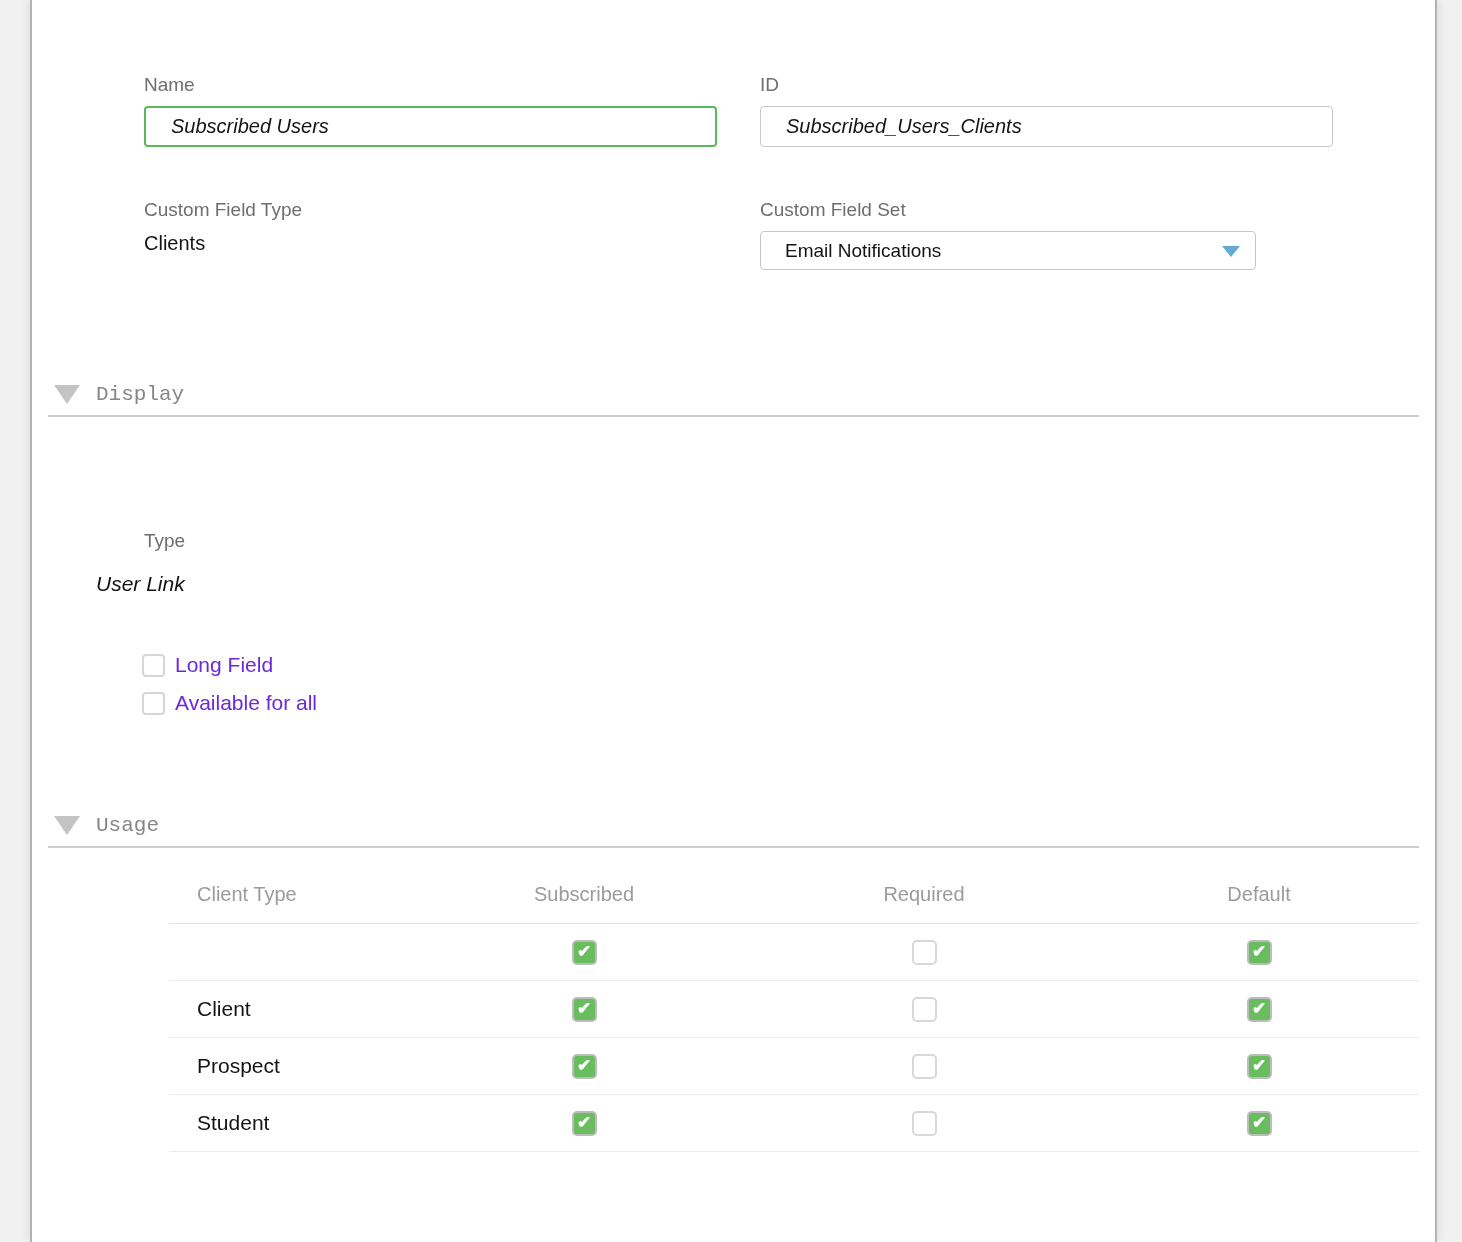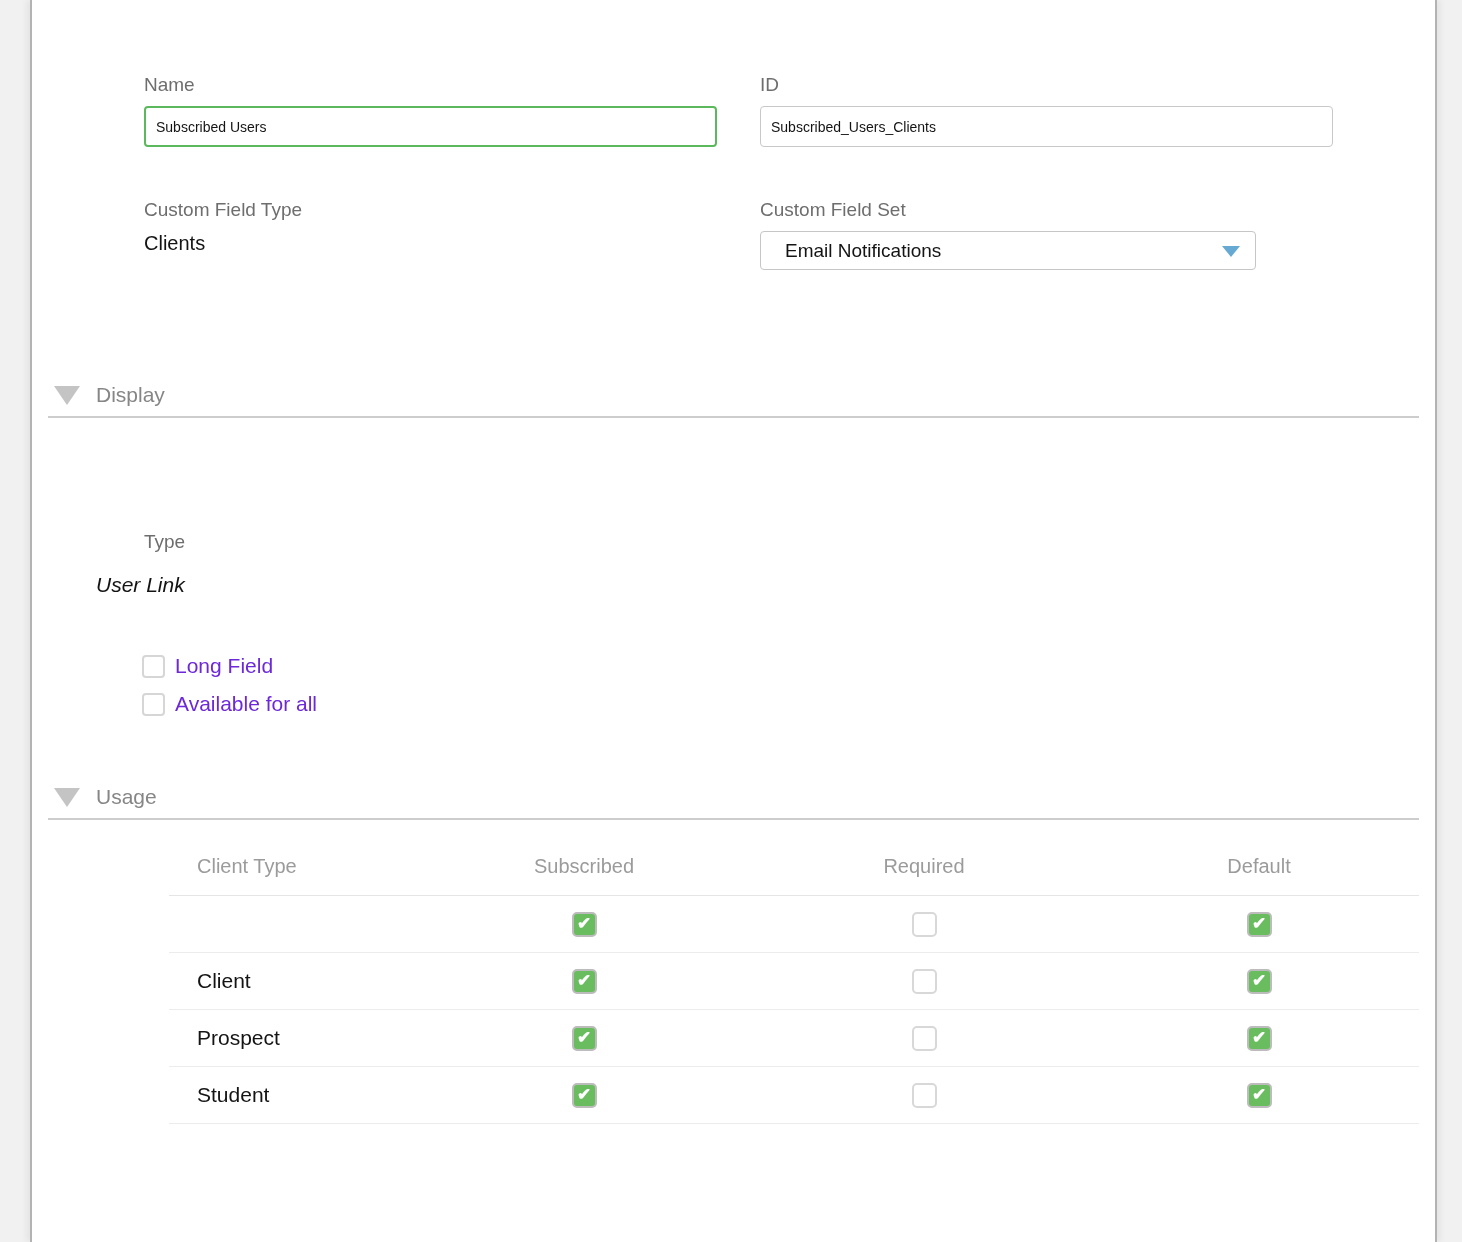--- a/index.html
+++ b/index.html
@@ -28,22 +28,22 @@
     row-gap: 52px;
   }
   .field-label {
     font-size: 19px; color: #6e6e6e; margin-bottom: 10px;
   }
   .text-input {
     display: block;
     width: 573px; height: 41px;
     border: 1px solid #c8c8c8; border-radius: 4px;
     font-family: "Liberation Sans", sans-serif;
-    font-size: 14px; color: #141414;
-    padding: 0 10px; background: #fff; outline: none;
+    font-size: 20px; color: #141414;
+    padding: 0 25px; background: #fff; outline: none; font-style: italic;
   }
   .input-green { border: 2px solid #5cb85c; }
   .static-value { font-size: 20px; color: #141414; margin-top: 11px; }
   .select-box {
     position: relative;
     width: 496px; height: 39px;
     border: 1px solid #c6c6c6; border-radius: 4px;
     background: #fff;
     font-size: 19px; color: #141414;
     display: flex; align-items: center;
@@ -58,23 +58,24 @@
     border-top: 11px solid #66a9d3;
   }
 
   
   .section-hd {
     display: flex; align-items: center;
     margin: 0 16px;
     padding: 0 0 9px 6px;
     border-bottom: 2px solid #cdcdcd;
     cursor: pointer;
+    font-family: Liberation Mono, monospace;
   }
   .section-hd.display-hd { margin-top: 113px; }
-  .section-hd.usage-hd { margin-top: 68px; }
+  .section-hd.usage-hd { margin-top: 98px; }
   .tri-down {
     width: 0; height: 0;
     border-left: 13px solid transparent;
     border-right: 13px solid transparent;
     border-top: 19px solid #c4c4c4;
     margin-right: 16px;
   }
   .section-title { font-size: 21px; color: #868686; }
 
   

